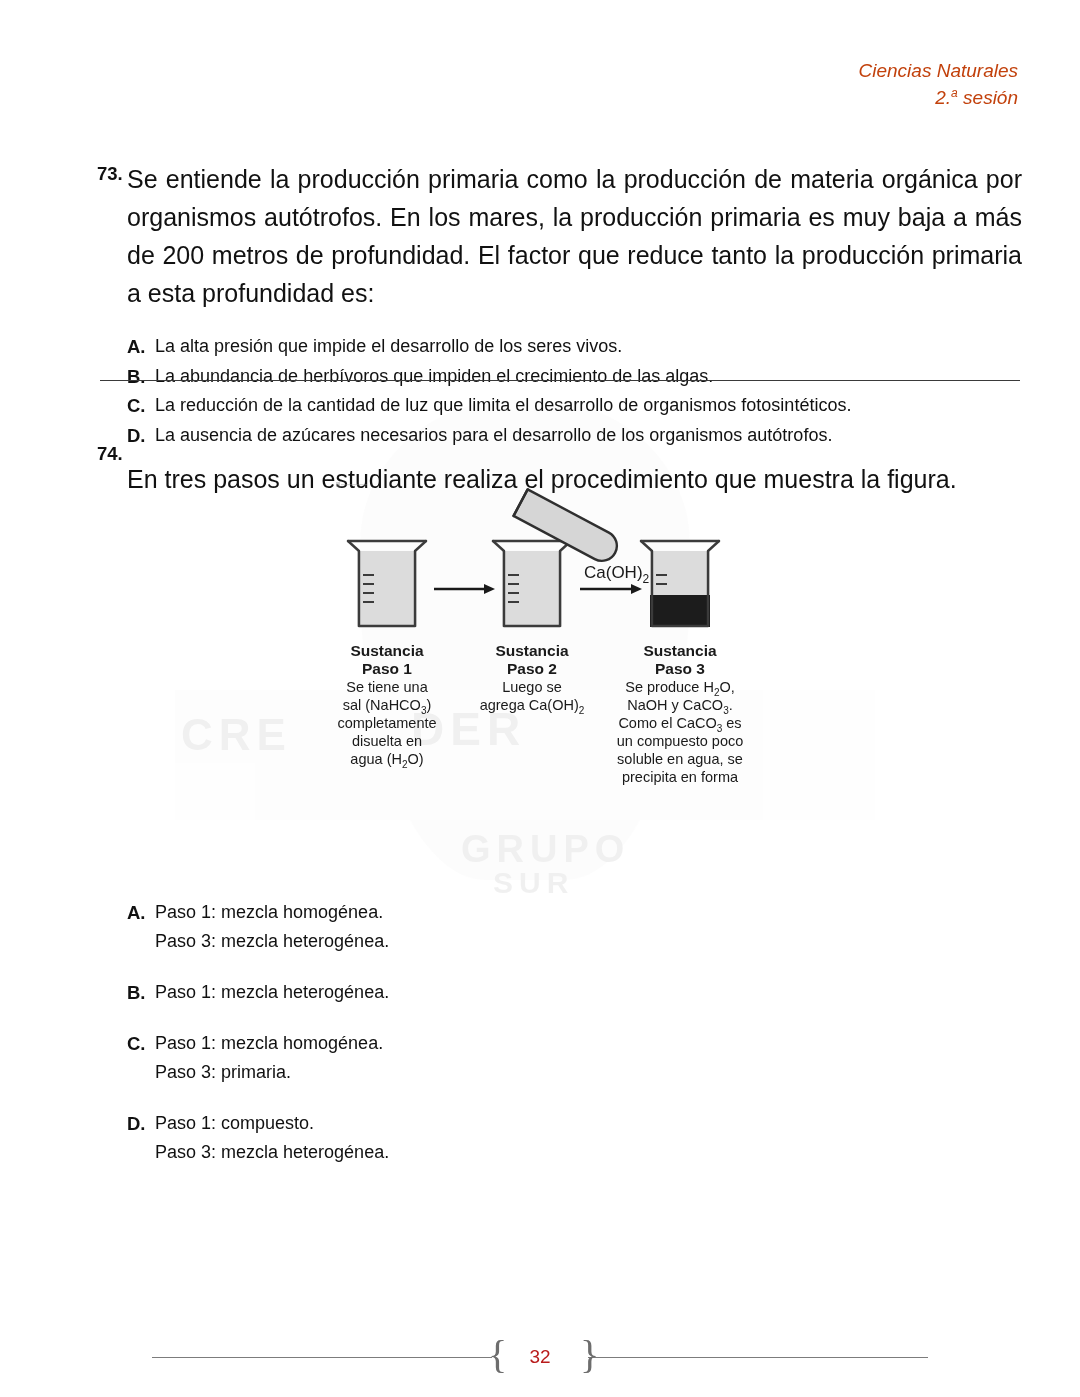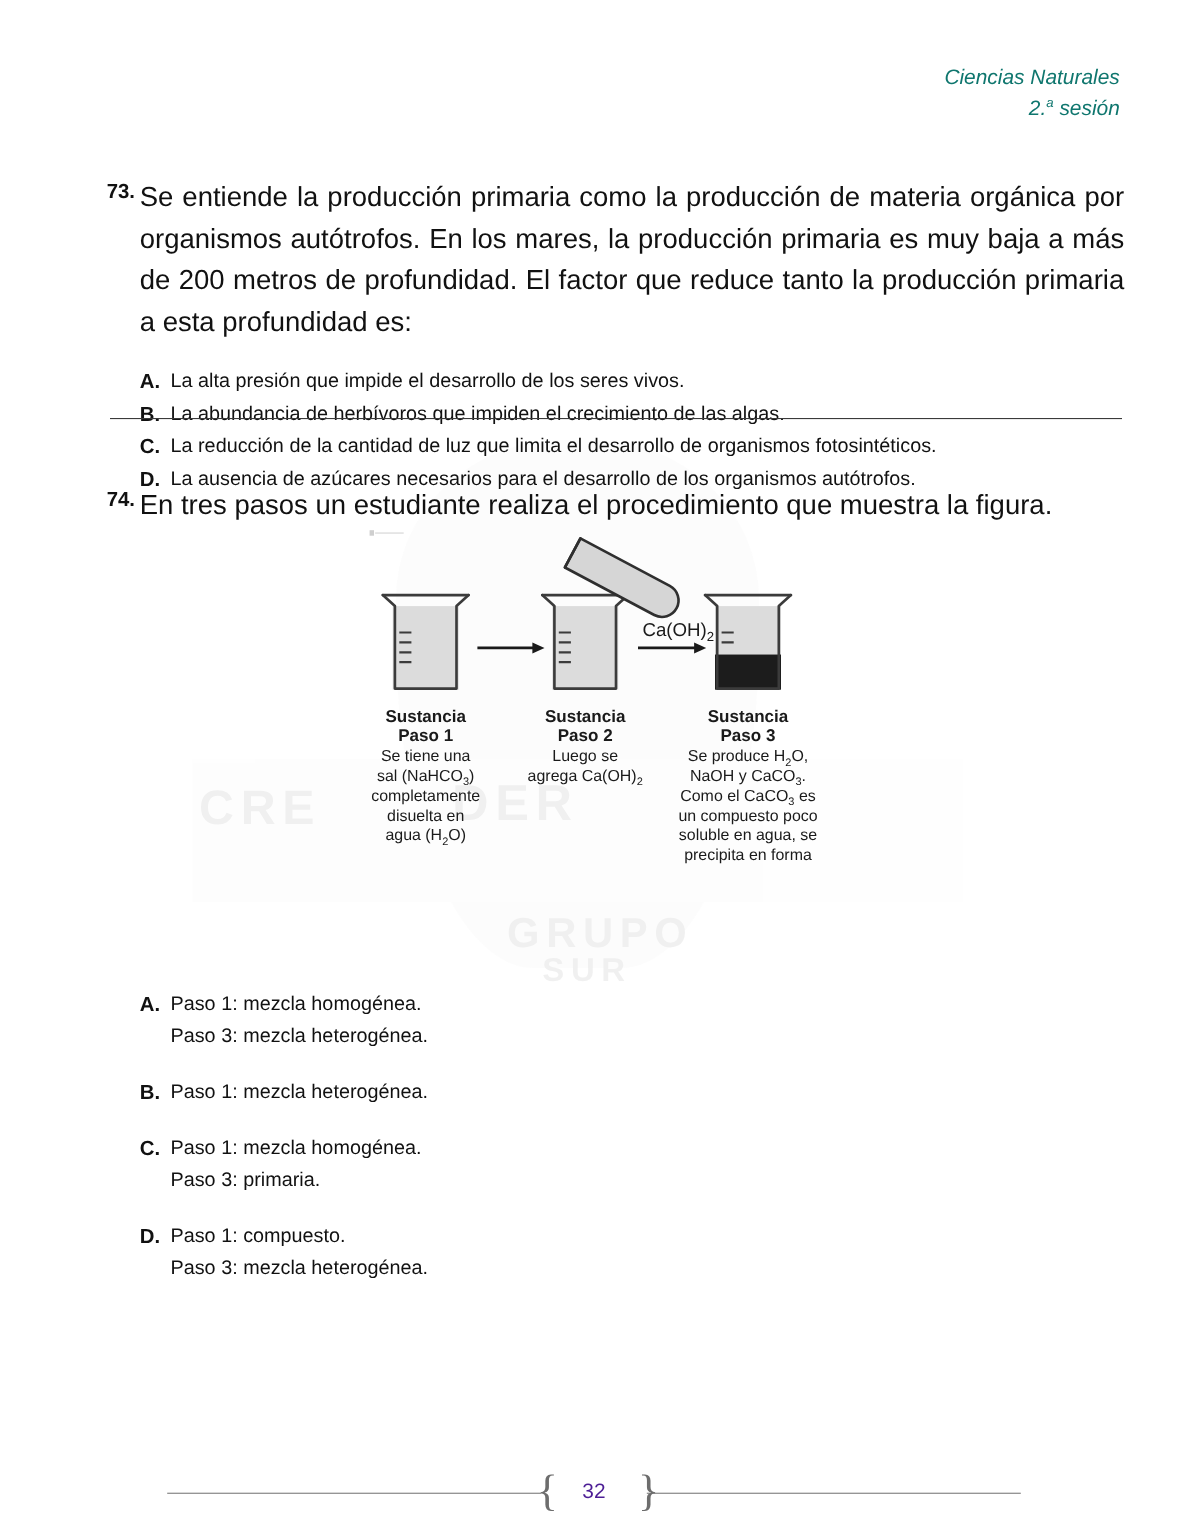--- a/index.html
+++ b/index.html
@@ -66,42 +66,42 @@
 
   
   #runhead {
     position: absolute;
     right: 62px;
     top: 58px;
     text-align: right;
     font-style: italic;
     font-size: 19px;
     line-height: 1.42;
-    color: #0f766e;
+    color: #c2410c;
   }
   #runhead .sup { font-size: 12px; vertical-align: super; font-style: italic; }
 
   
   .question { position: absolute; }
   .qrow { display: flex; }
   .qnum {
     font-weight: bold;
     font-size: 18.5px;
     width: 30px;
     flex: 0 0 30px;
     line-height: 1.52;
   }
   .qstem {
     font-size: 25px;
     line-height: 1.52;
     text-align: justify;
     text-justify: inter-word;
     flex: 1 1 auto;
   }
-  .qstem.nojust { text-align: left; }
+  .qstem.nojust { text-align: left; margin-top: 20px; }
 
   .options { margin-top: 20px; margin-left: 30px; }
   .option { display: flex; }
   .opt-letter {
     font-weight: bold;
     font-size: 18.5px;
     width: 28px;
     flex: 0 0 28px;
     line-height: 1.60;
   }
@@ -160,21 +160,21 @@
   }
   #footer .brace-left  { left: 488px; }
   #footer .brace-right { left: 580px; }
   #footer .pagenum {
     position: absolute;
     left: 0;
     right: 0;
     top: 16px;
     text-align: center;
     font-size: 19px;
-    color: #4c1d95;
+    color: #b91c1c;
   }
 </style>
 </head>
 <body>
 
 <div id="watermark">
   <div class="wm-shield"></div>
   <div class="wm-band"></div>
   <div class="wm-txt wm-left">CRE</div>
   <div class="wm-txt wm-right">DER</div>

